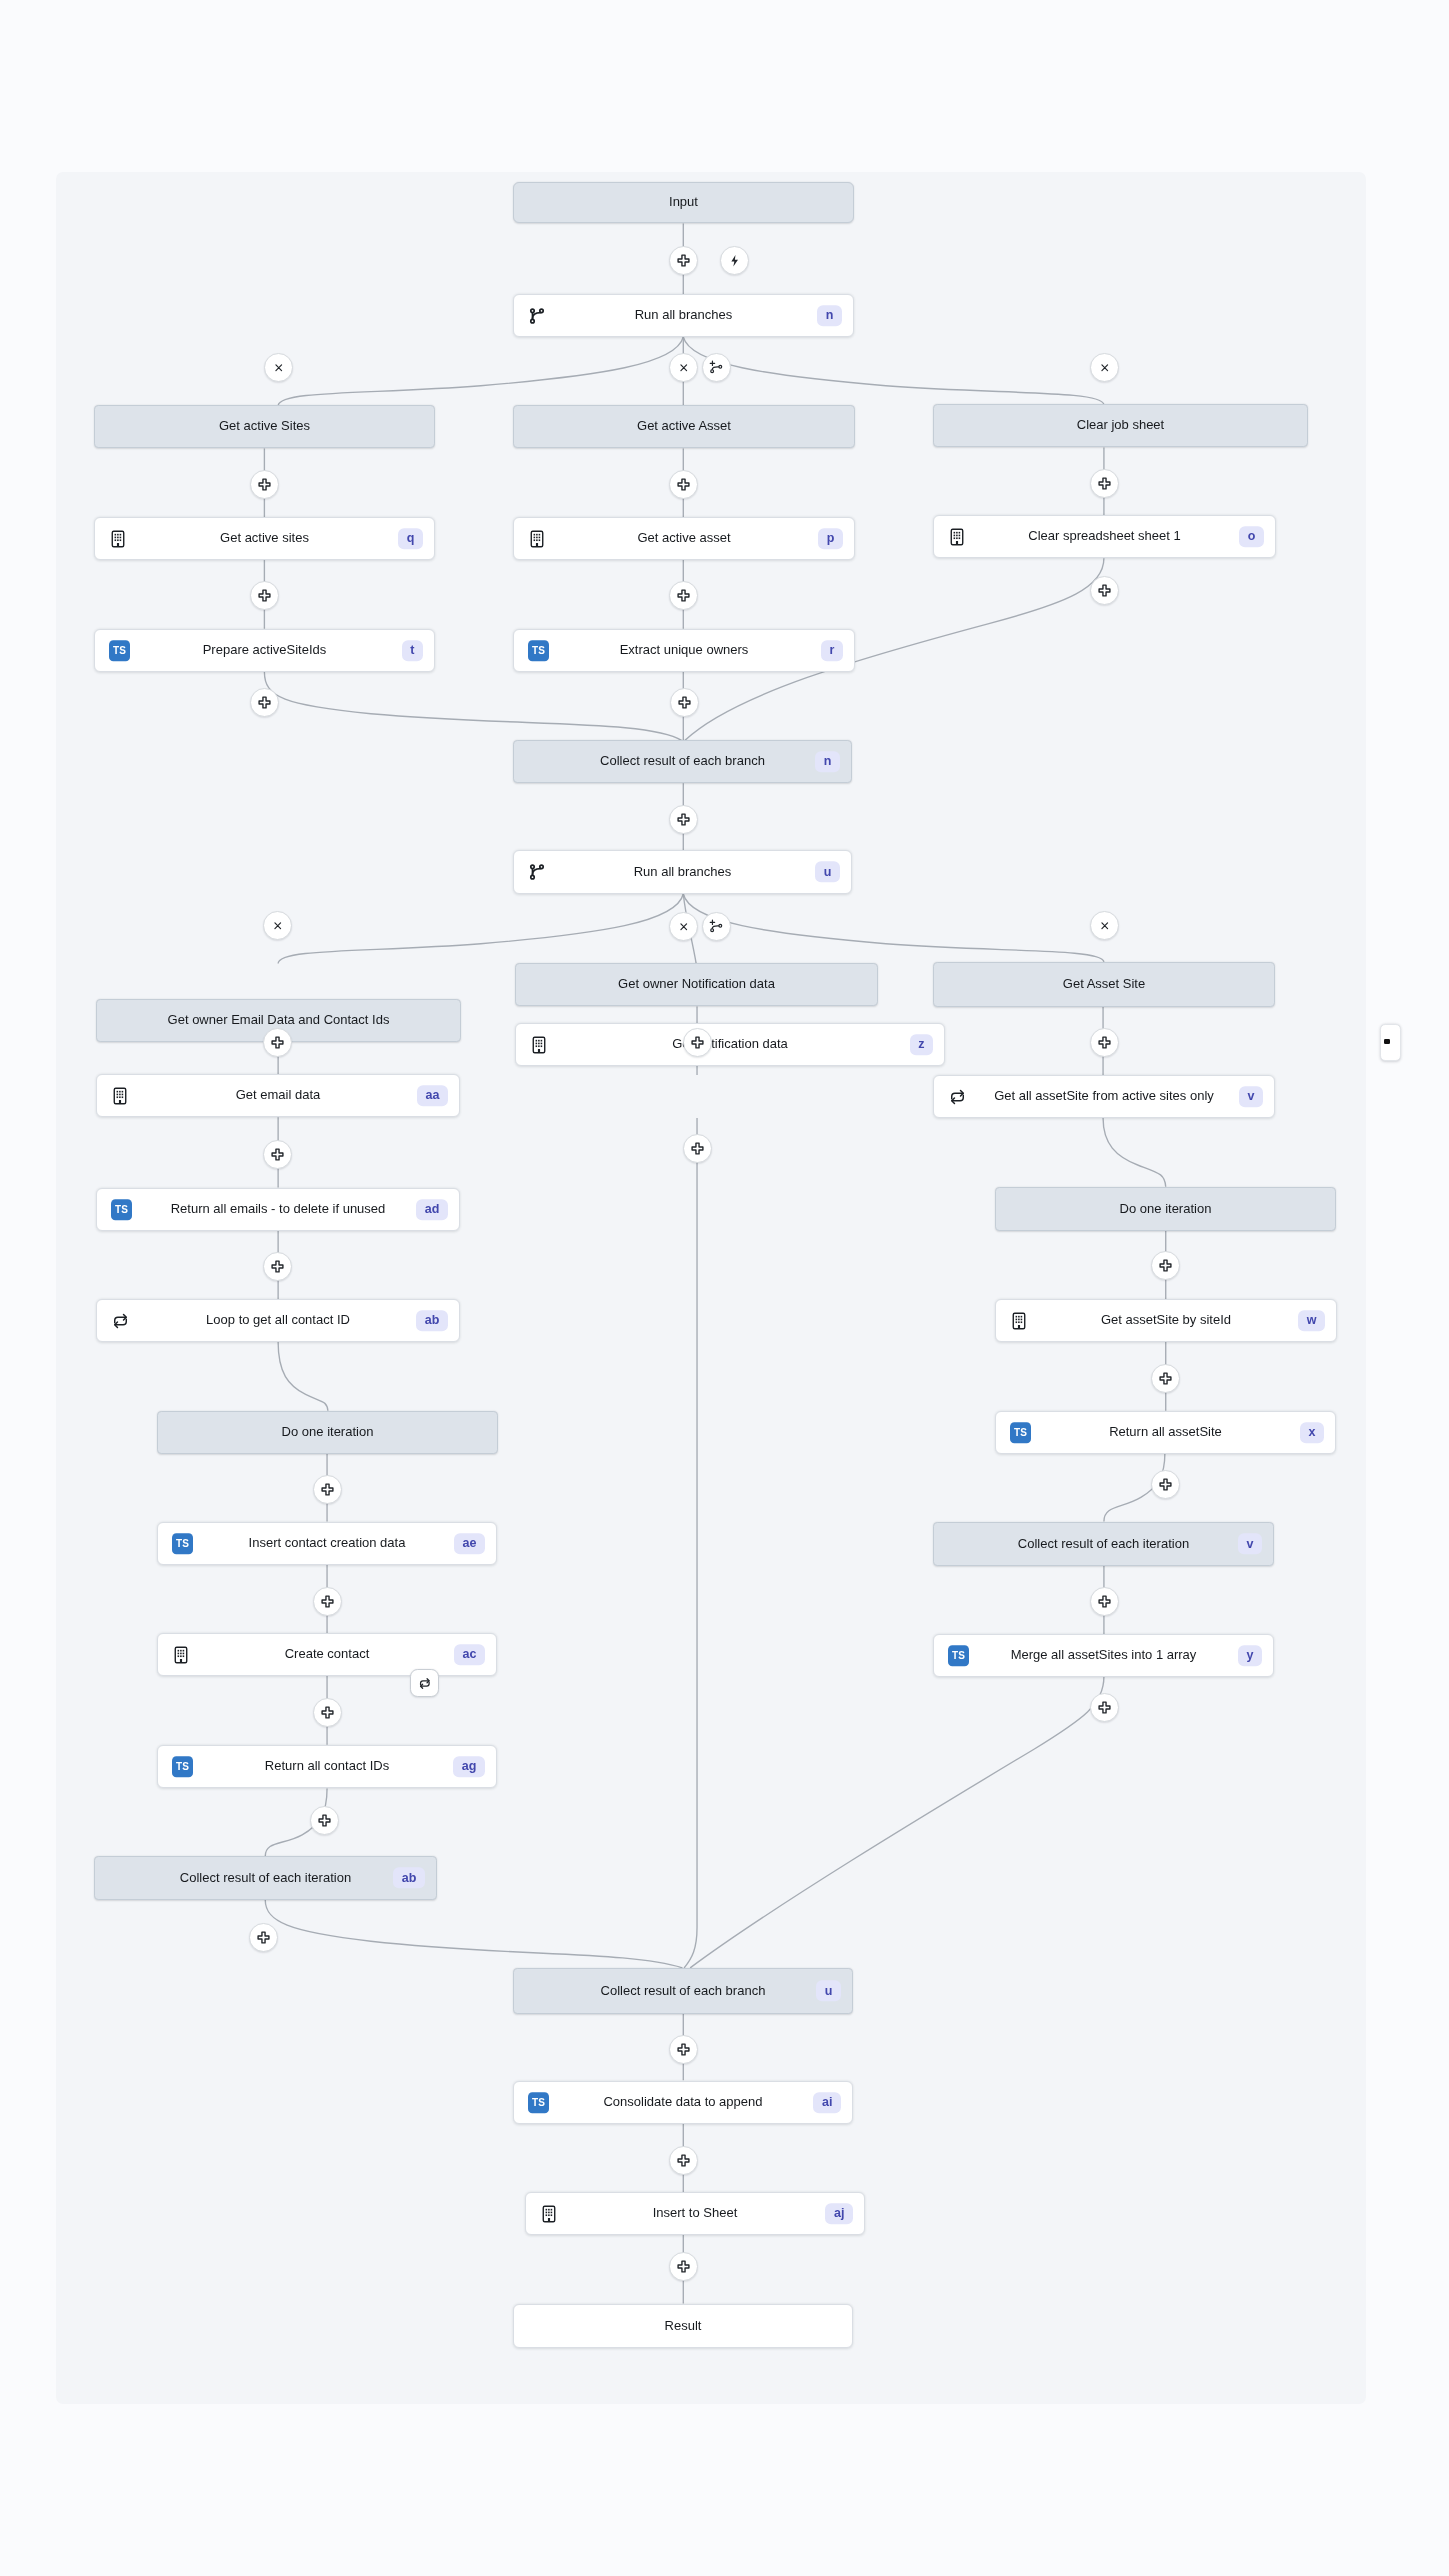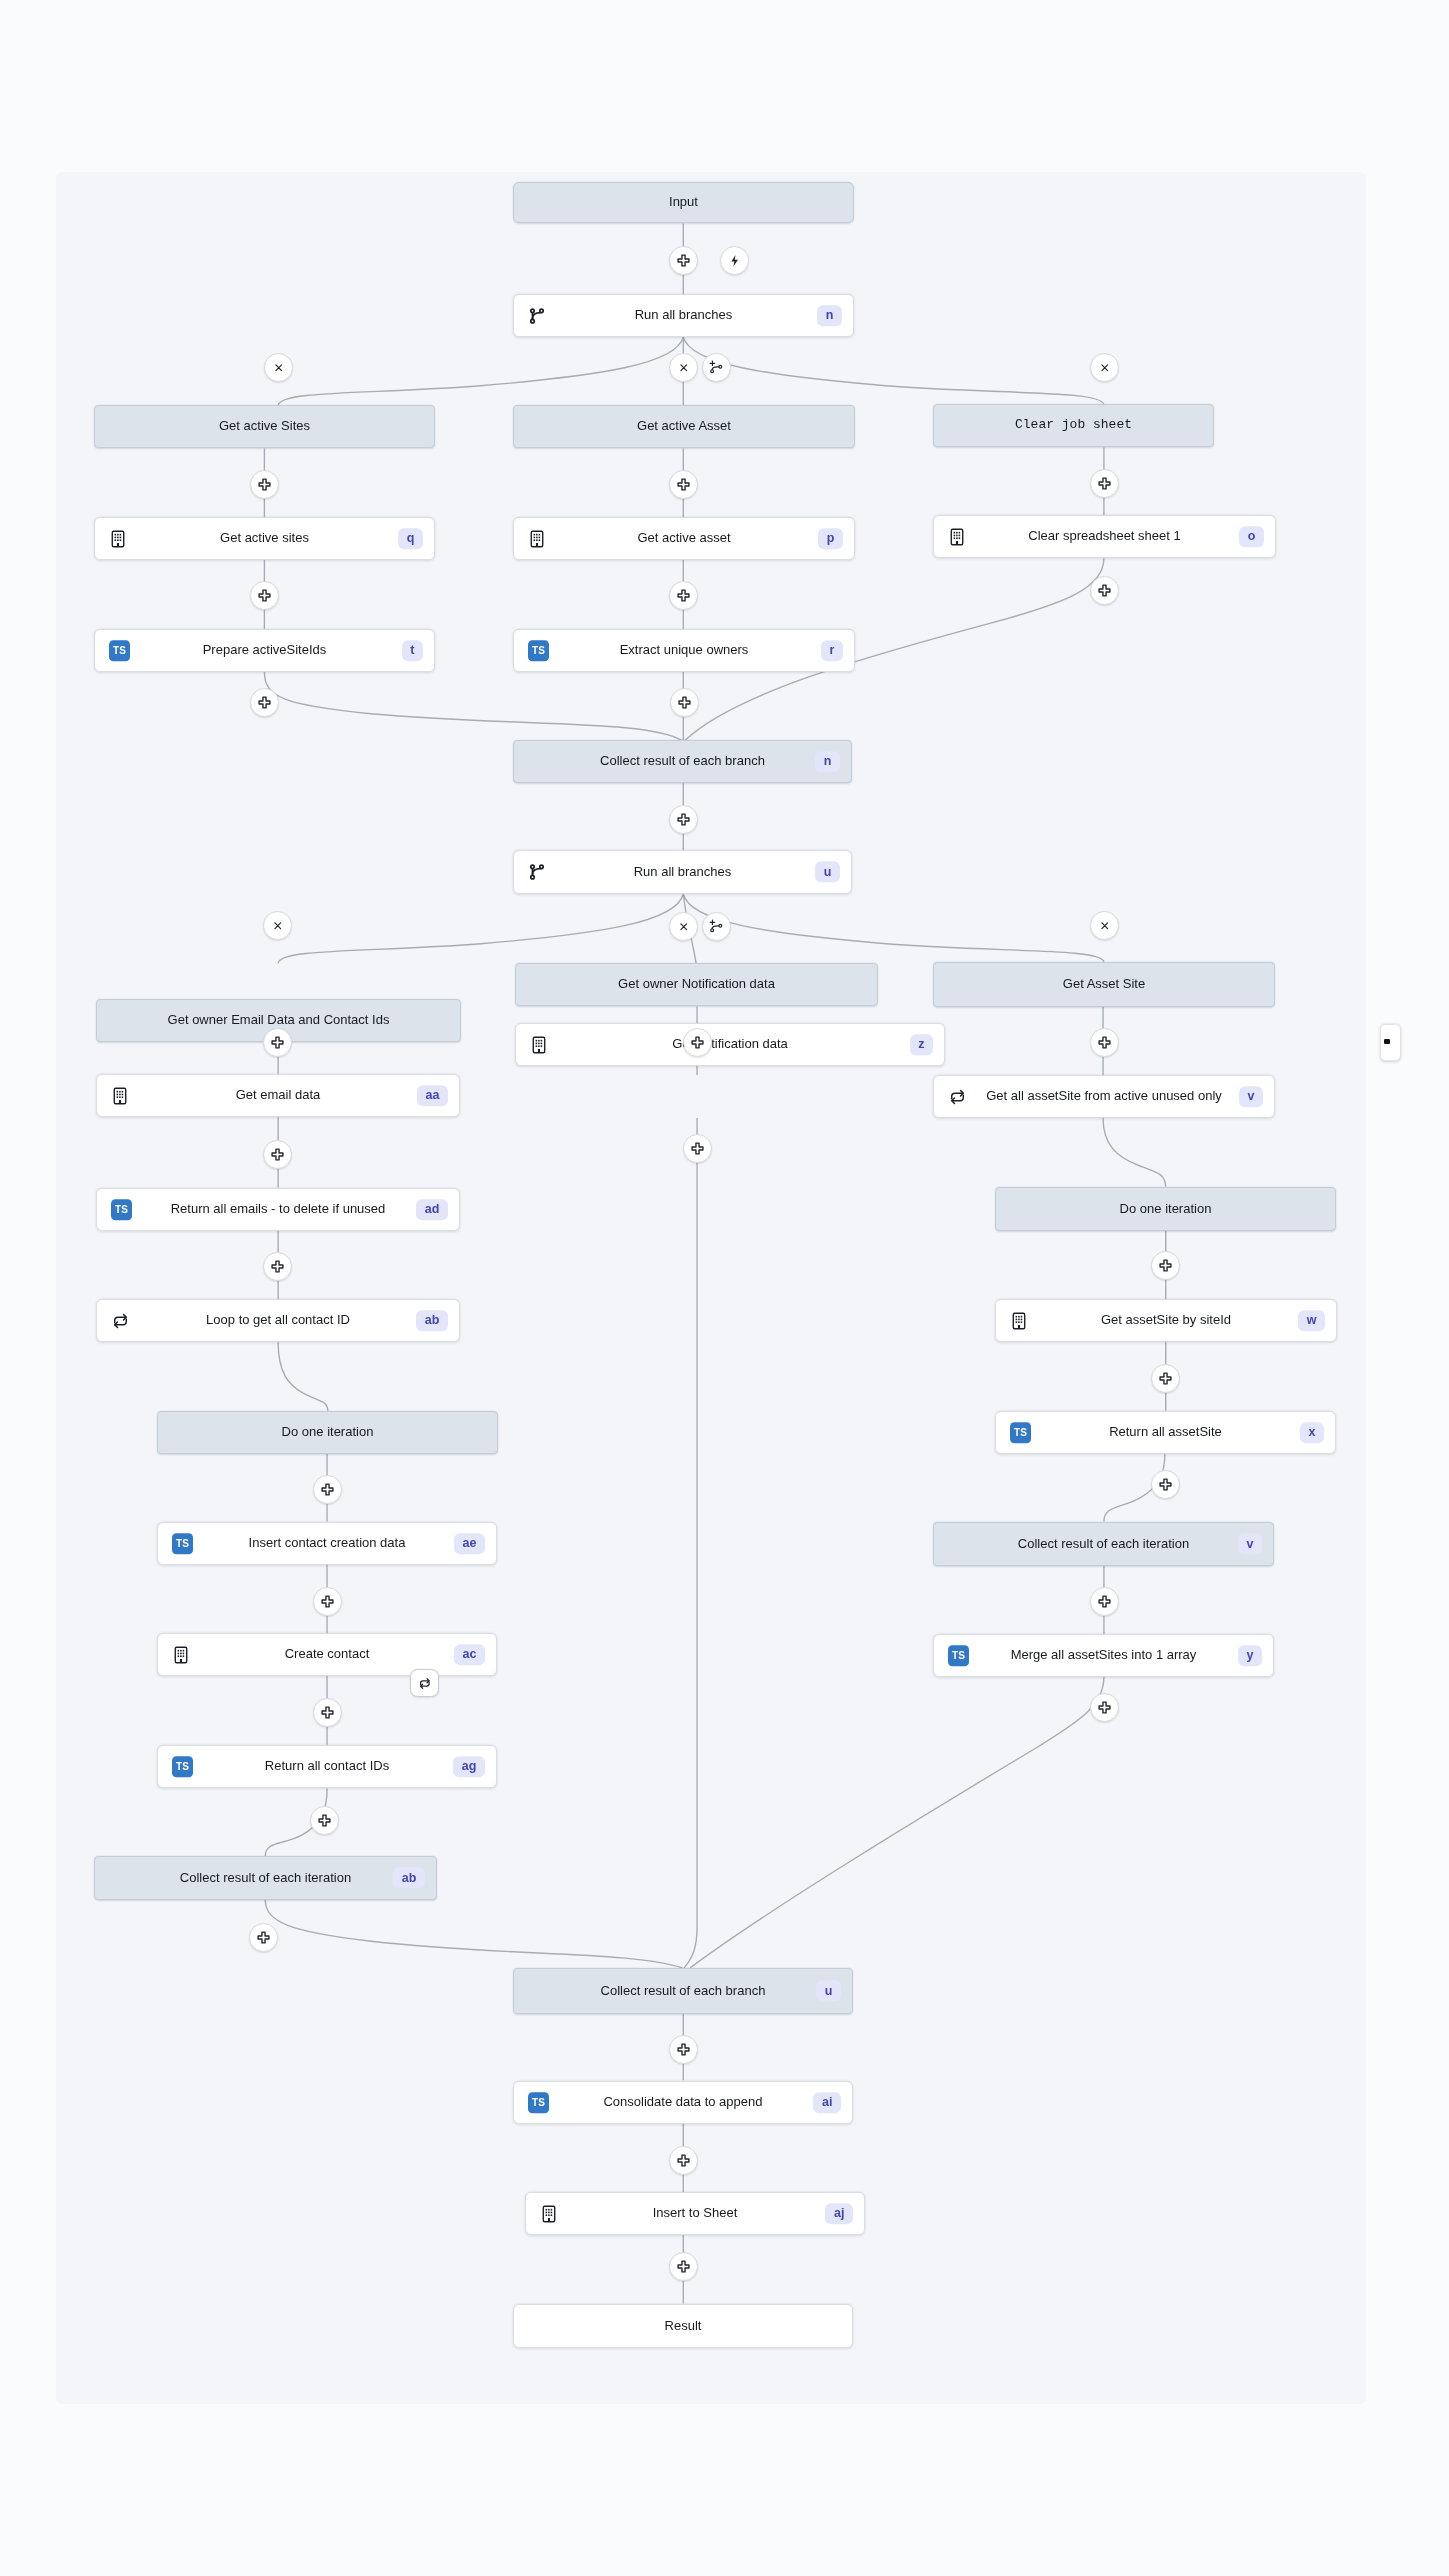--- a/index.html
+++ b/index.html
@@ -100,21 +100,21 @@
         </span>
         <span class="label">Run all branches</span>
         <span class="badge">n</span>
       </div>
       <div class="node group" style="left: 94px; top: 405px; width: 341px; height: 43px;">
         <span class="label">Get active Sites</span>
       </div>
       <div class="node group" style="left: 513px; top: 405px; width: 342px; height: 43px;">
         <span class="label">Get active Asset</span>
       </div>
-      <div class="node group" style="left: 933px; top: 404px; width: 281px; height: 43px; font-family: Liberation Mono, monospace;">
+      <div class="node group" style="left: 933px; top: 404px; width: 375px; height: 43px;">
         <span class="label">Clear job sheet</span>
       </div>
       <div class="node action" style="left: 94px; top: 517px; width: 341px; height: 43px;">
         <span class="icon">
           <svg width="18" height="20" viewBox="0 0 22 23">
             <rect x="4" y="2" width="14" height="19" rx="1.8" fill="none" stroke="currentColor" stroke-width="1.7"></rect>
             <rect x="6.8" y="5.2" width="1.9" height="2" fill="currentColor"></rect>
             <rect x="9.9" y="5.2" width="1.9" height="2" fill="currentColor"></rect>
             <rect x="13" y="5.2" width="1.9" height="2" fill="currentColor"></rect>
             <rect x="6.8" y="8.6" width="1.9" height="2" fill="currentColor"></rect>
@@ -247,21 +247,21 @@
       </div>
       <div class="node action" style="left: 933px; top: 1075px; width: 342px; height: 43px;">
         <span class="icon">
           <svg width="19" height="17" viewBox="0 0 24 22">
             <path d="M4.5 13.2v-2.8c0-2.3 1.9-4.2 4.2-4.2H19" fill="none" stroke="currentColor" stroke-width="1.9" stroke-linecap="round"></path>
             <path d="M15.9 2.6 19.5 6.2l-3.6 3.6" fill="none" stroke="currentColor" stroke-width="1.9" stroke-linecap="round" stroke-linejoin="round"></path>
             <path d="M19.5 8.8v2.8c0 2.3-1.9 4.2-4.2 4.2H5" fill="none" stroke="currentColor" stroke-width="1.9" stroke-linecap="round"></path>
             <path d="M8.1 12.2 4.5 15.8l3.6 3.6" fill="none" stroke="currentColor" stroke-width="1.9" stroke-linecap="round" stroke-linejoin="round"></path>
           </svg>
         </span>
-        <span class="label">Get all assetSite from active unused only</span>
+        <span class="label">Get all assetSite from active sites only</span>
         <span class="badge">v</span>
       </div>
       <div class="node action" style="left: 96px; top: 1188px; width: 364px; height: 43px;">
         <span class="icon">
           <span class="ts-icon">TS</span>
         </span>
         <span class="label">Return all emails - to delete if unused</span>
         <span class="badge">ad</span>
       </div>
       <div class="node action" style="left: 96px; top: 1299px; width: 364px; height: 43px;">

